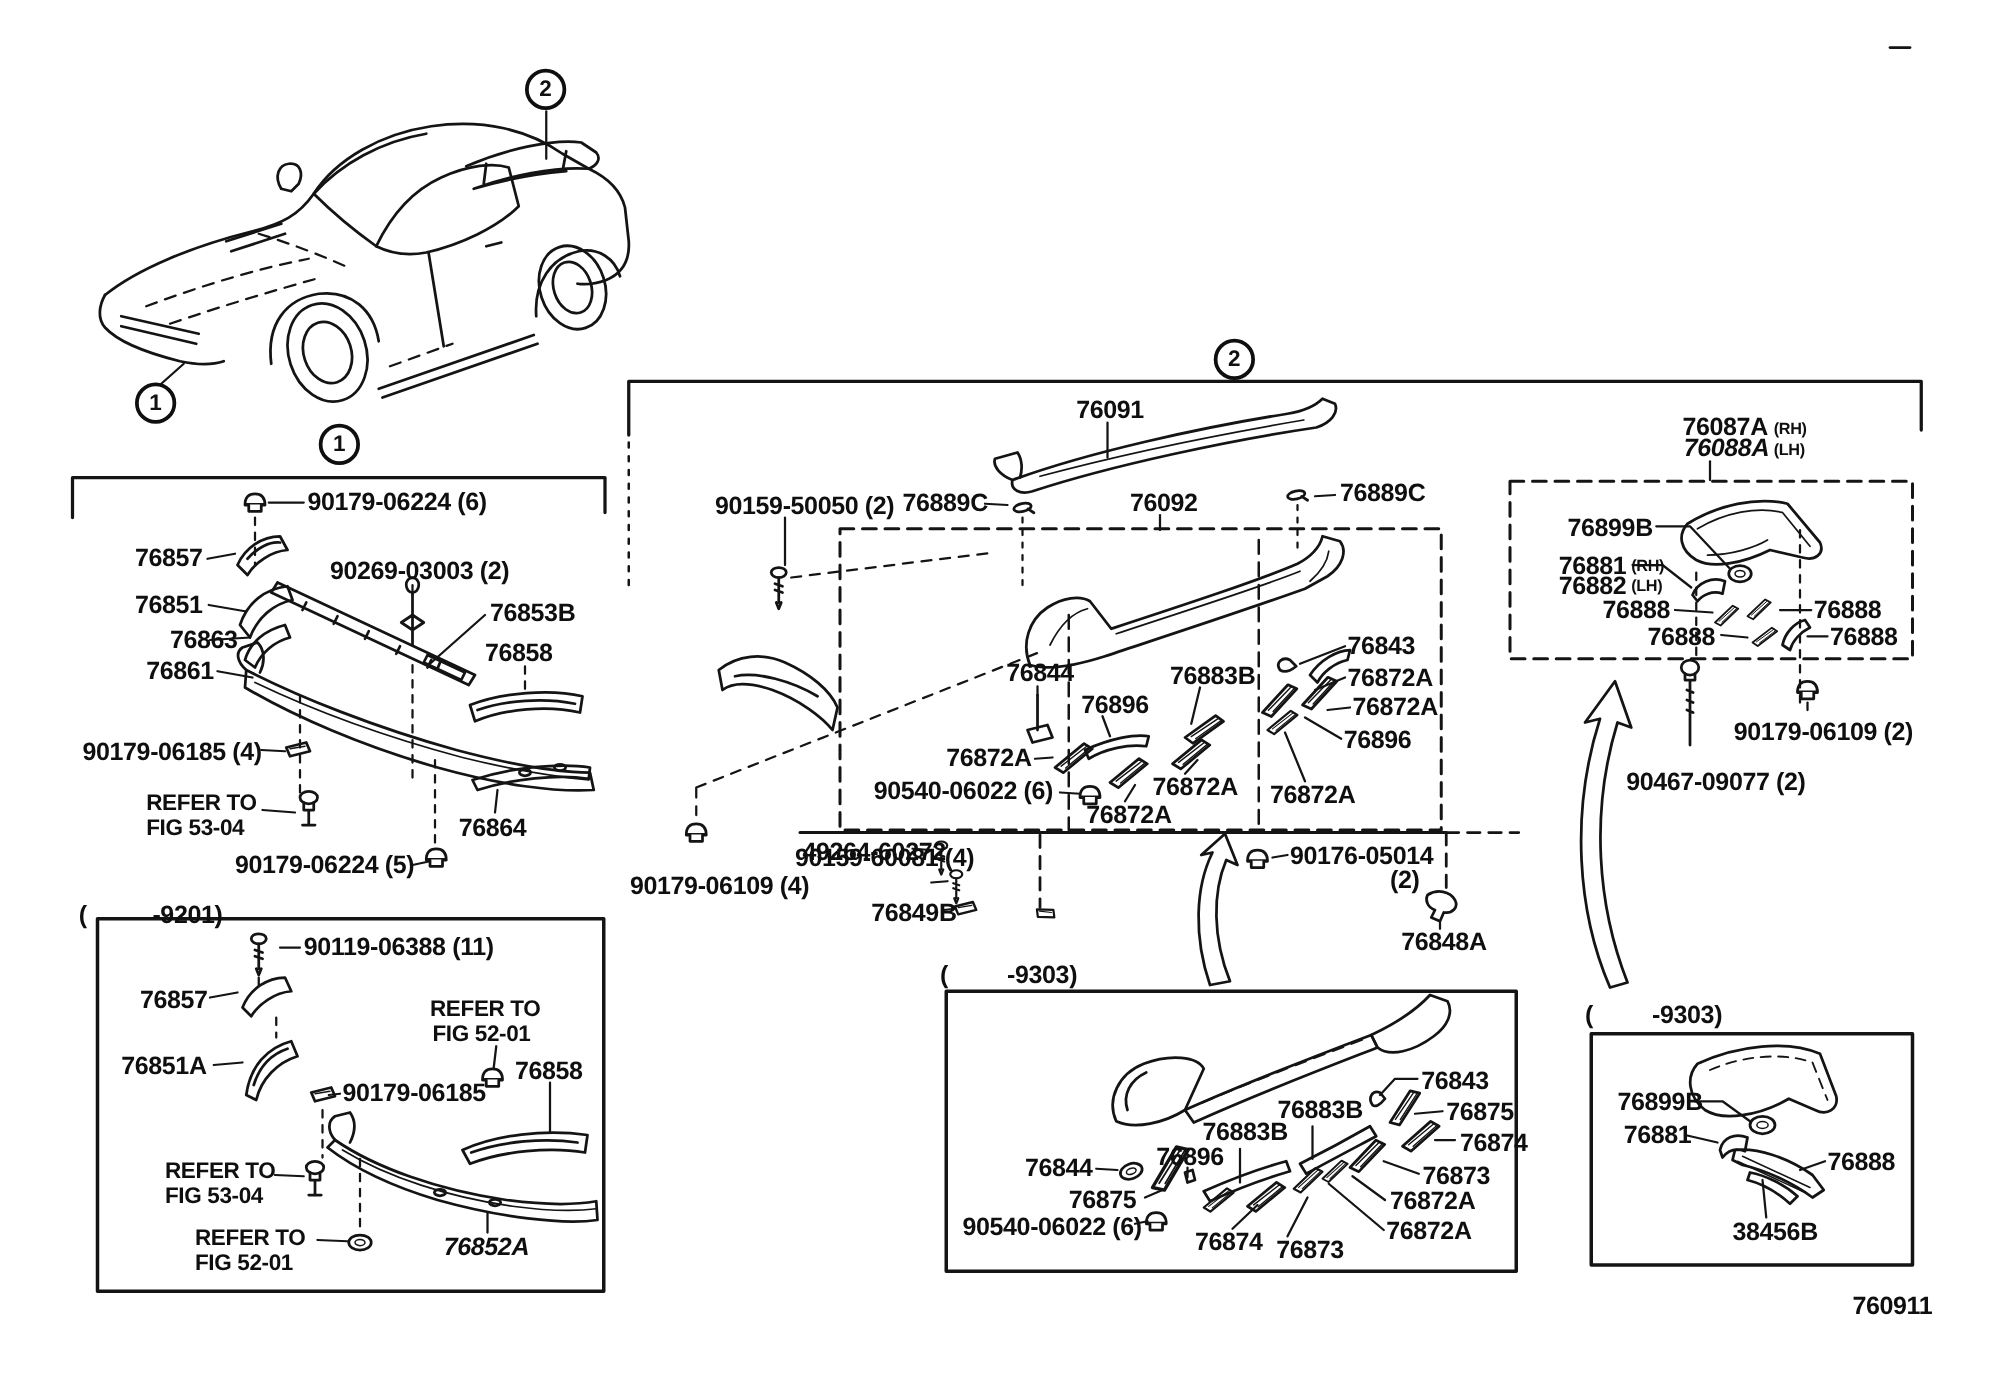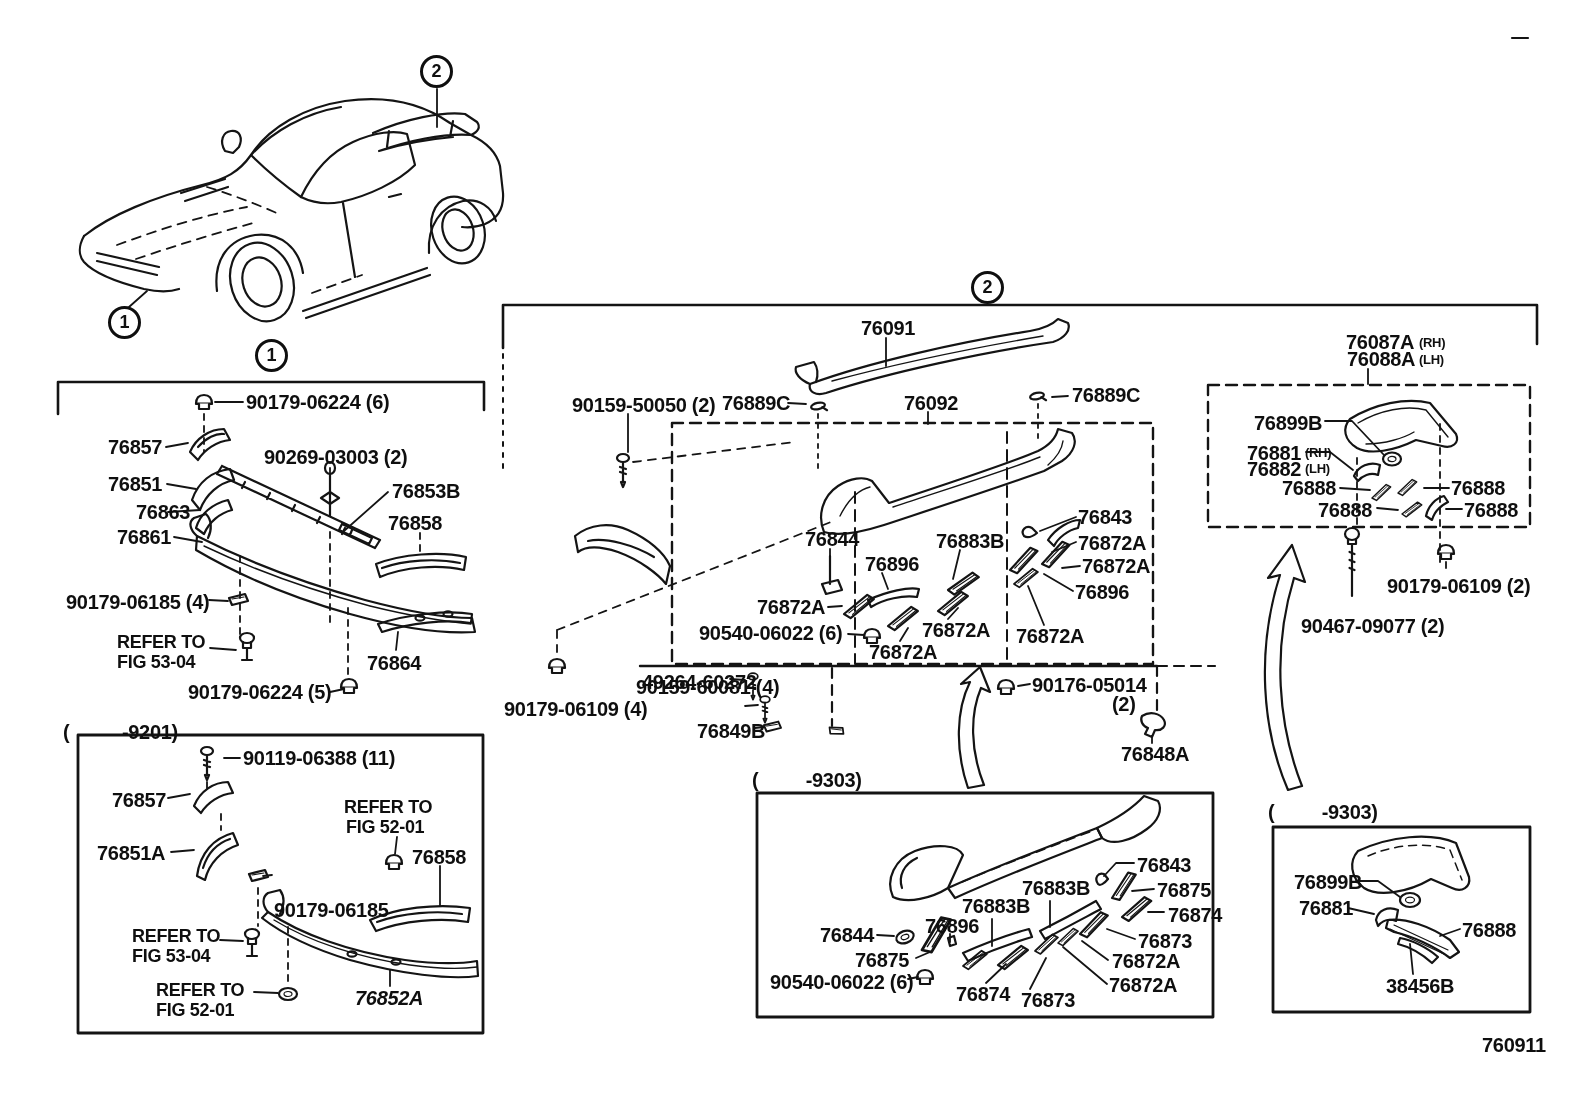--- a/index.html
+++ b/index.html
@@ -253,21 +253,21 @@
       <div class="lbl" style="left: 117px; top: 653px; font-size: 18px;">FIG 53-04</div>
       <div class="lbl" style="left: 367px; top: 653px;">76864</div>
       <div class="lbl" style="left: 188px; top: 682px;">90179-06224 (5)</div>
       <div class="lbl" style="left: 63px; top: 706px; margin-top: 16px;">(&nbsp;&nbsp;&nbsp;&nbsp;&nbsp;&nbsp;&nbsp;&nbsp;&nbsp;&nbsp;-9201)</div>
       <div class="lbl" style="left: 243px; top: 748px;">90119-06388 (11)</div>
       <div class="lbl" style="left: 112px; top: 790px;">76857</div>
       <div class="lbl" style="left: 344px; top: 798px; font-size: 18px;">REFER TO</div>
       <div class="lbl" style="left: 346px; top: 818px; font-size: 18px;">FIG 52-01</div>
       <div class="lbl" style="left: 97px; top: 843px;">76851A</div>
       <div class="lbl" style="left: 412px; top: 847px;">76858</div>
-      <div class="lbl" style="left: 274px; top: 865px; margin-top: 35px;">90179-06185</div>
+      <div class="lbl" style="left: 274px; top: 865px;">90179-06185</div>
       <div class="lbl" style="left: 132px; top: 927px; font-size: 18px;">REFER TO</div>
       <div class="lbl" style="left: 132px; top: 947px; font-size: 18px;">FIG 53-04</div>
       <div class="lbl" style="left: 156px; top: 981px; font-size: 18px;">REFER TO</div>
       <div class="lbl" style="left: 156px; top: 1001px; font-size: 18px;">FIG 52-01</div>
       <div class="lbl" style="left: 355px; top: 988px; font-style: italic;">76852A</div>
       <div class="lbl" style="left: 861px; top: 318px;">76091</div>
       <div class="lbl" style="left: 572px; top: 395px;">90159-50050 (2)</div>
       <div class="lbl" style="left: 722px; top: 393px;">76889C</div>
       <div class="lbl" style="left: 904px; top: 393px;">76092</div>
       <div class="lbl" style="left: 1072px; top: 385px;">76889C</div>
@@ -285,21 +285,21 @@
       <div class="lbl" style="left: 869px; top: 642px;">76872A</div>
       <div class="lbl" style="left: 642px; top: 672px;">49264-60272</div>
       <div class="lbl" style="left: 504px; top: 699px;">90179-06109 (4)</div>
       <div class="lbl" style="left: 636px; top: 677px;">90159-60081 (4)</div>
       <div class="lbl" style="left: 697px; top: 721px;">76849B</div>
       <div class="lbl" style="left: 1032px; top: 675px;">90176-05014</div>
       <div class="lbl" style="left: 1112px; top: 694px;">(2)</div>
       <div class="lbl" style="left: 1121px; top: 744px;">76848A</div>
       <div class="lbl" style="left: 1346px; top: 332px;">76087A</div>
       <div class="lbl" style="left: 1419px; top: 336px; font-size: 13px;">(RH)</div>
-      <div class="lbl" style="left: 1347px; top: 349px;">76088A</div>
+      <div class="lbl" style="left: 1347px; top: 349px; font-style: italic;">76088A</div>
       <div class="lbl" style="left: 1419px; top: 353px; font-size: 13px;">(LH)</div>
       <div class="lbl" style="left: 1254px; top: 413px;">76899B</div>
       <div class="lbl" style="left: 1247px; top: 443px;">76881</div>
       <div class="lbl" style="left: 1305px; top: 446px; font-size: 13px;">(RH)</div>
       <div class="lbl" style="left: 1247px; top: 459px;">76882</div>
       <div class="lbl" style="left: 1305px; top: 462px; font-size: 13px;">(LH)</div>
       <div class="lbl" style="left: 1282px; top: 478px;">76888</div>
       <div class="lbl" style="left: 1451px; top: 478px;">76888</div>
       <div class="lbl" style="left: 1318px; top: 500px;">76888</div>
       <div class="lbl" style="left: 1464px; top: 500px;">76888</div>

